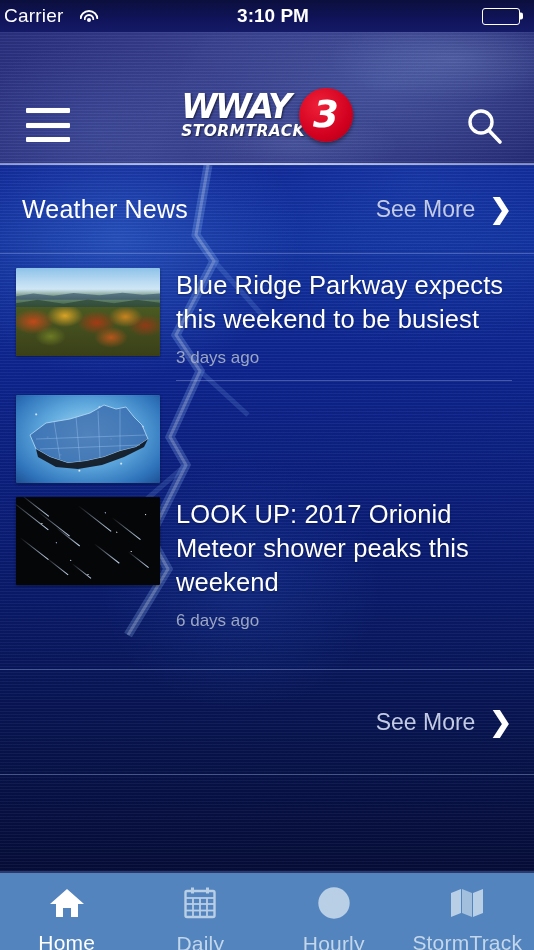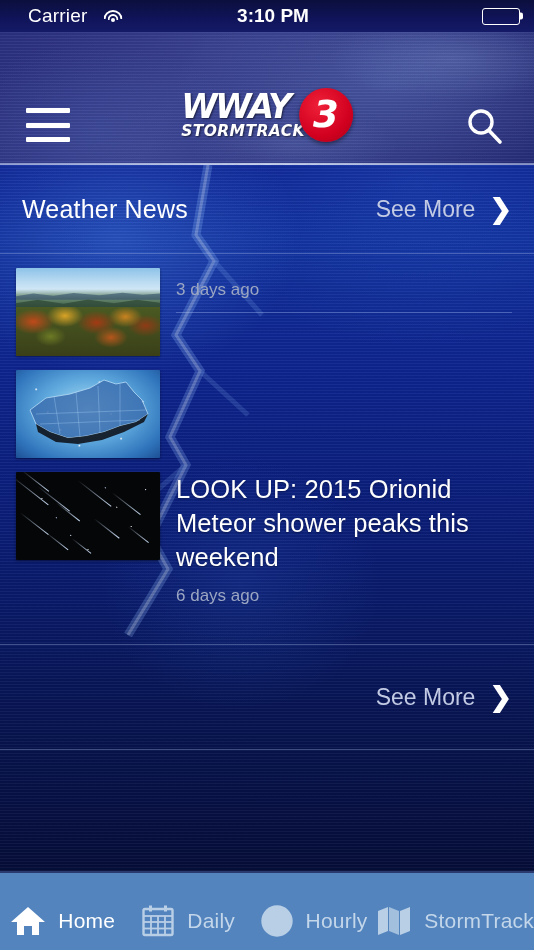--- a/index.html
+++ b/index.html
@@ -28,21 +28,21 @@
       rgba(0,0,0,0.05) 3px);
   }
 
   
   #statusbar {
     position:absolute; top:0; left:0; width:534px; height:32px;
     background:linear-gradient(to bottom,#0b0f3d 0%, #10145a 60%, #141a66 100%);
     display:flex; align-items:center;
     color:#fff; z-index:40;
   }
-  #sb-left { display:flex; align-items:center; gap:16px; padding-left:28px; }
+  #sb-left { display:flex; align-items:center; gap:16px; padding-left:4px; }
   #sb-carrier { font-size:19px; letter-spacing:.2px; }
   .wifi-icon { width:20px; height:15px; position:relative; display:inline-block; }
   .wifi-icon i {
     position:absolute; left:50%; border:2px solid #fff; border-bottom:none;
     border-radius:50% 50% 0 0 / 100% 100% 0 0; transform:translateX(-50%);
   }
   .wifi-icon i.a { width:19px; height:9px; top:1px; }
   .wifi-icon i.b { width:11px; height:6px; top:5px; }
   .wifi-icon i.c { width:4px; height:4px; top:9px; border-radius:50%; background:#fff; border:none; }
   #sb-time {
@@ -214,21 +214,21 @@
     background:linear-gradient(to right, rgba(255,255,255,0), rgba(210,230,255,.95));
   }
 
   
   #tabbar {
     position:absolute; bottom:0; left:0; width:534px; height:79px;
     background:#5384be;
     border-top:2px solid #2a3a6e;
     display:flex; z-index:50;
   }
-  .tab { flex:1; display:flex; flex-direction:row; align-items:center; justify-content:center;
+  .tab { flex:1; display:flex; flex-direction:column; align-items:center; justify-content:center;
          gap:12px; cursor:pointer; padding-top:19px; }
   .tab .ico { height:34px; display:flex; align-items:center; justify-content:center; }
   .tab .lbl { font-size:21px; letter-spacing:.2px; }
   .tab.active .lbl { color:#ffffff; }
   .tab .lbl { color:#c3d6ea; }
   .tab.active svg { fill:#ffffff; stroke:#ffffff; }
   .tab svg { fill:#b9cfe6; stroke:#b9cfe6; }
 </style>
 </head>
 <body>
@@ -301,20 +301,21 @@
 
     <div class="article">
       <div class="thumb">
         <div class="art-parkway">
           <div class="ridge1"></div>
             <div class="ridge2"></div>
             <div class="canopy"></div>
         </div>
       </div>
       <div class="meta">
+        <div class="headline">Blue Ridge Parkway expects this weekend to be busiest</div>
         <div class="age">3 days ago</div>
         <div class="divider inset" style="margin-left:0"></div>
       </div>
     </div>
 
     <div class="article">
       <div class="thumb">
         <div class="art-icemap">
           <div class="sparkles"></div>
           <svg viewBox="0 0 144 88" preserveAspectRatio="none">
@@ -345,21 +346,21 @@
           <span class="streak" style="left:40px;  top:30px; width:30px;"></span>
           <span class="streak" style="left:62px;  top:8px;  width:42px;"></span>
           <span class="streak" style="left:78px;  top:46px; width:32px;"></span>
           <span class="streak" style="left:96px;  top:20px; width:36px;"></span>
           <span class="streak" style="left:112px; top:54px; width:26px;"></span>
           <span class="streak" style="left:30px;  top:60px; width:28px;"></span>
           <span class="streak" style="left:56px;  top:66px; width:24px;"></span>
         </div>
       </div>
       <div class="meta">
-        <div class="headline">LOOK UP: 2015 Orionid Meteor shower peaks this weekend</div>
+        <div class="headline">LOOK UP: 2017 Orionid Meteor shower peaks this weekend</div>
         <div class="age">6 days ago</div>
       </div>
     </div>
 
     <div class="divider full" style="margin-top:26px"></div>
 
     <div class="section-head" style="height:104px">
       <div class="more">
         <span class="lbl">See More</span>
         <span class="chev">❯</span>

